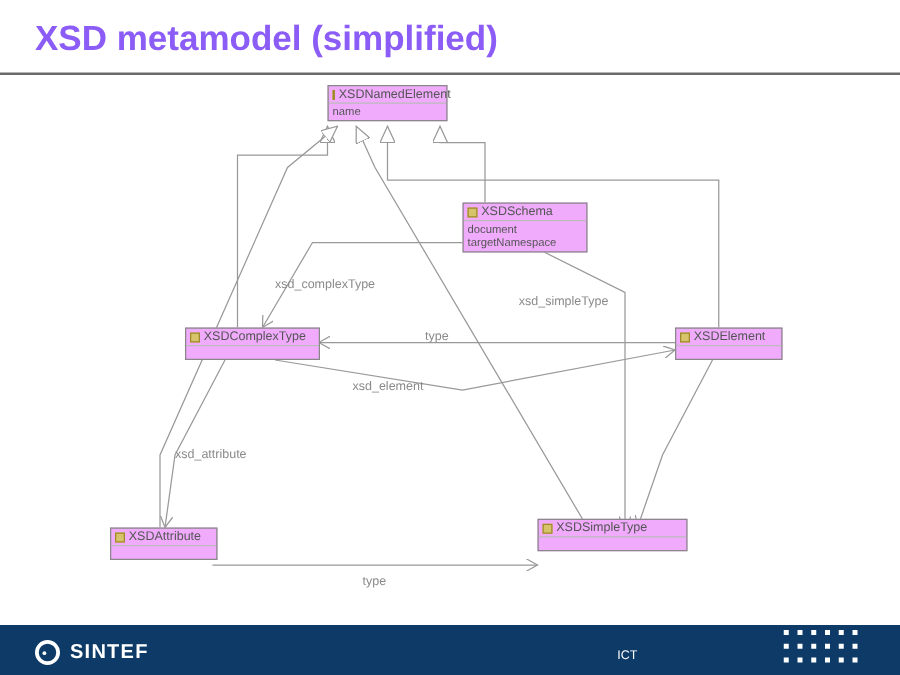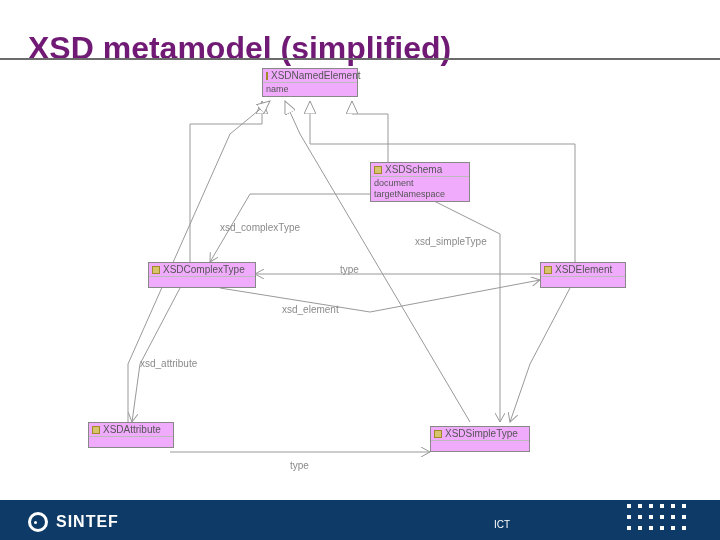--- a/index.html
+++ b/index.html
@@ -1,18 +1,18 @@
 <!DOCTYPE html>
 <html><head>
 <meta charset="utf-8">
 <style>
   * { margin:0; padding:0; box-sizing:border-box; }
   html,body { width:720px; height:540px; font-family:Arial,Helvetica,sans-serif; background:#fff; overflow:hidden; }
   .slide { width:720px; height:540px; position:relative; }
-  .title { position:absolute; top:30px; left:28px; font-size:32px; font-weight:bold; color:#701a75; }
+  .title { position:absolute; top:15px; left:28px; font-size:28px; font-weight:bold; color:#8b5cf6; }
   .hr { position:absolute; top:58px; left:0; width:720px; height:2px; background:#6b6b6b; }
   .canvas { position:absolute; top:64px; left:70px; width:600px; height:420px; }
   .cls { position:absolute; border:1px solid #888; background:#f0abfc; font-size:10px; color:#555; }
   .cls .hdr { display:flex; align-items:center; gap:3px; padding:1px 3px; border-bottom:1px solid #bbb; white-space:nowrap; }
   .cls .body { padding:1px 3px; min-height:10px; font-size:9px; line-height:11px; }
   .ico { width:8px; height:8px; background:#d6c36a; border:1px solid #a08a2a; display:inline-block; }
   .lbl { position:absolute; font-size:10px; color:#8a8a8a; white-space:nowrap; }
   svg.net { position:absolute; top:0; left:0; width:600px; height:420px; pointer-events:none; }
   .footer { position:absolute; bottom:0; left:0; width:720px; height:40px; background:#0d3a66; }
   .brand { position:absolute; left:28px; bottom:8px; display:flex; align-items:center; gap:8px; color:#fff; }
@@ -103,21 +103,21 @@
     </div>
 
     <div class="cls" style="left:18px; top:358px; width:86px;">
       <div class="hdr">
           <span class="ico"></span>
           <span>XSDAttribute</span>
         </div>
       <div class="body"></div>
     </div>
 
-    <div class="cls" style="left:360px; top:362px; width:100px;">
+    <div class="cls" style="left:360px; top:351px; width:120px;">
       <div class="hdr">
           <span class="ico"></span>
           <span>XSDSimpleType</span>
         </div>
       <div class="body"></div>
     </div>
 
     <div class="lbl" style="left:150px; top:158px;">xsd_complexType</div>
     <div class="lbl" style="left:345px; top:172px;">xsd_simpleType</div>
     <div class="lbl" style="left:270px; top:200px;">type</div>

